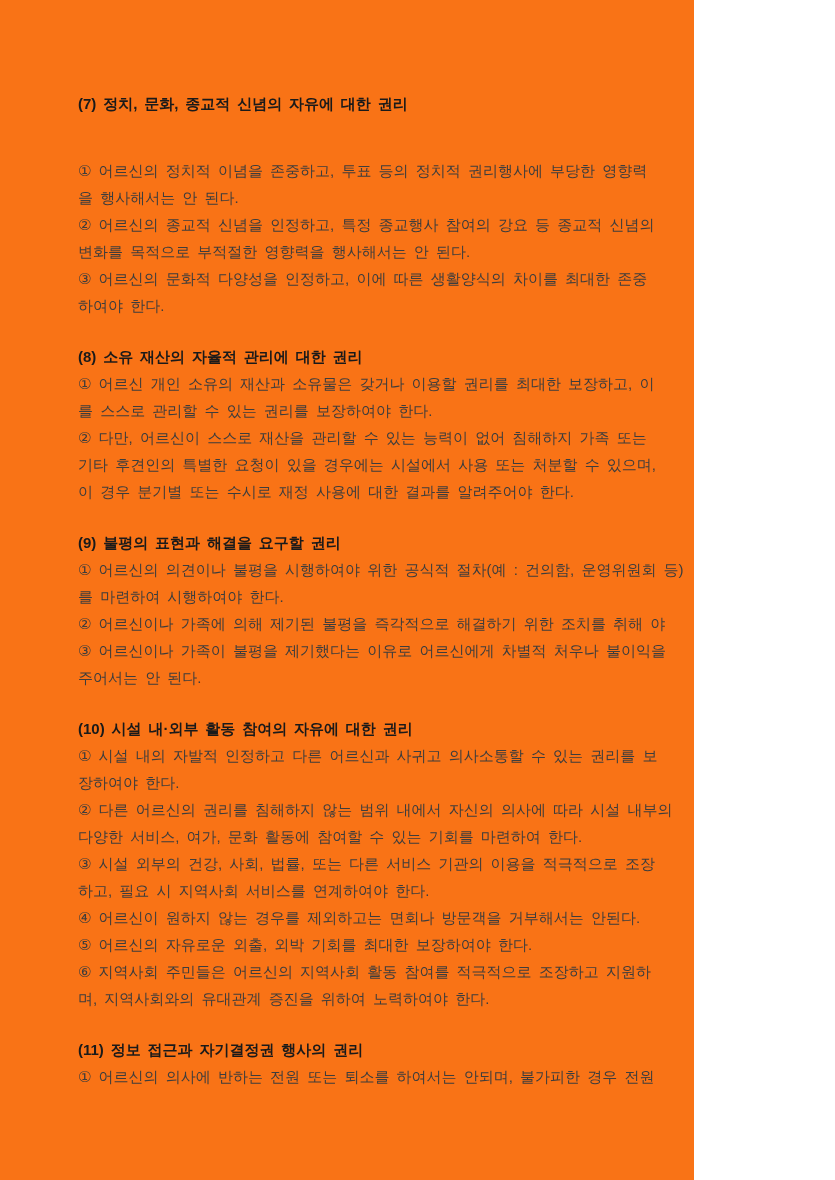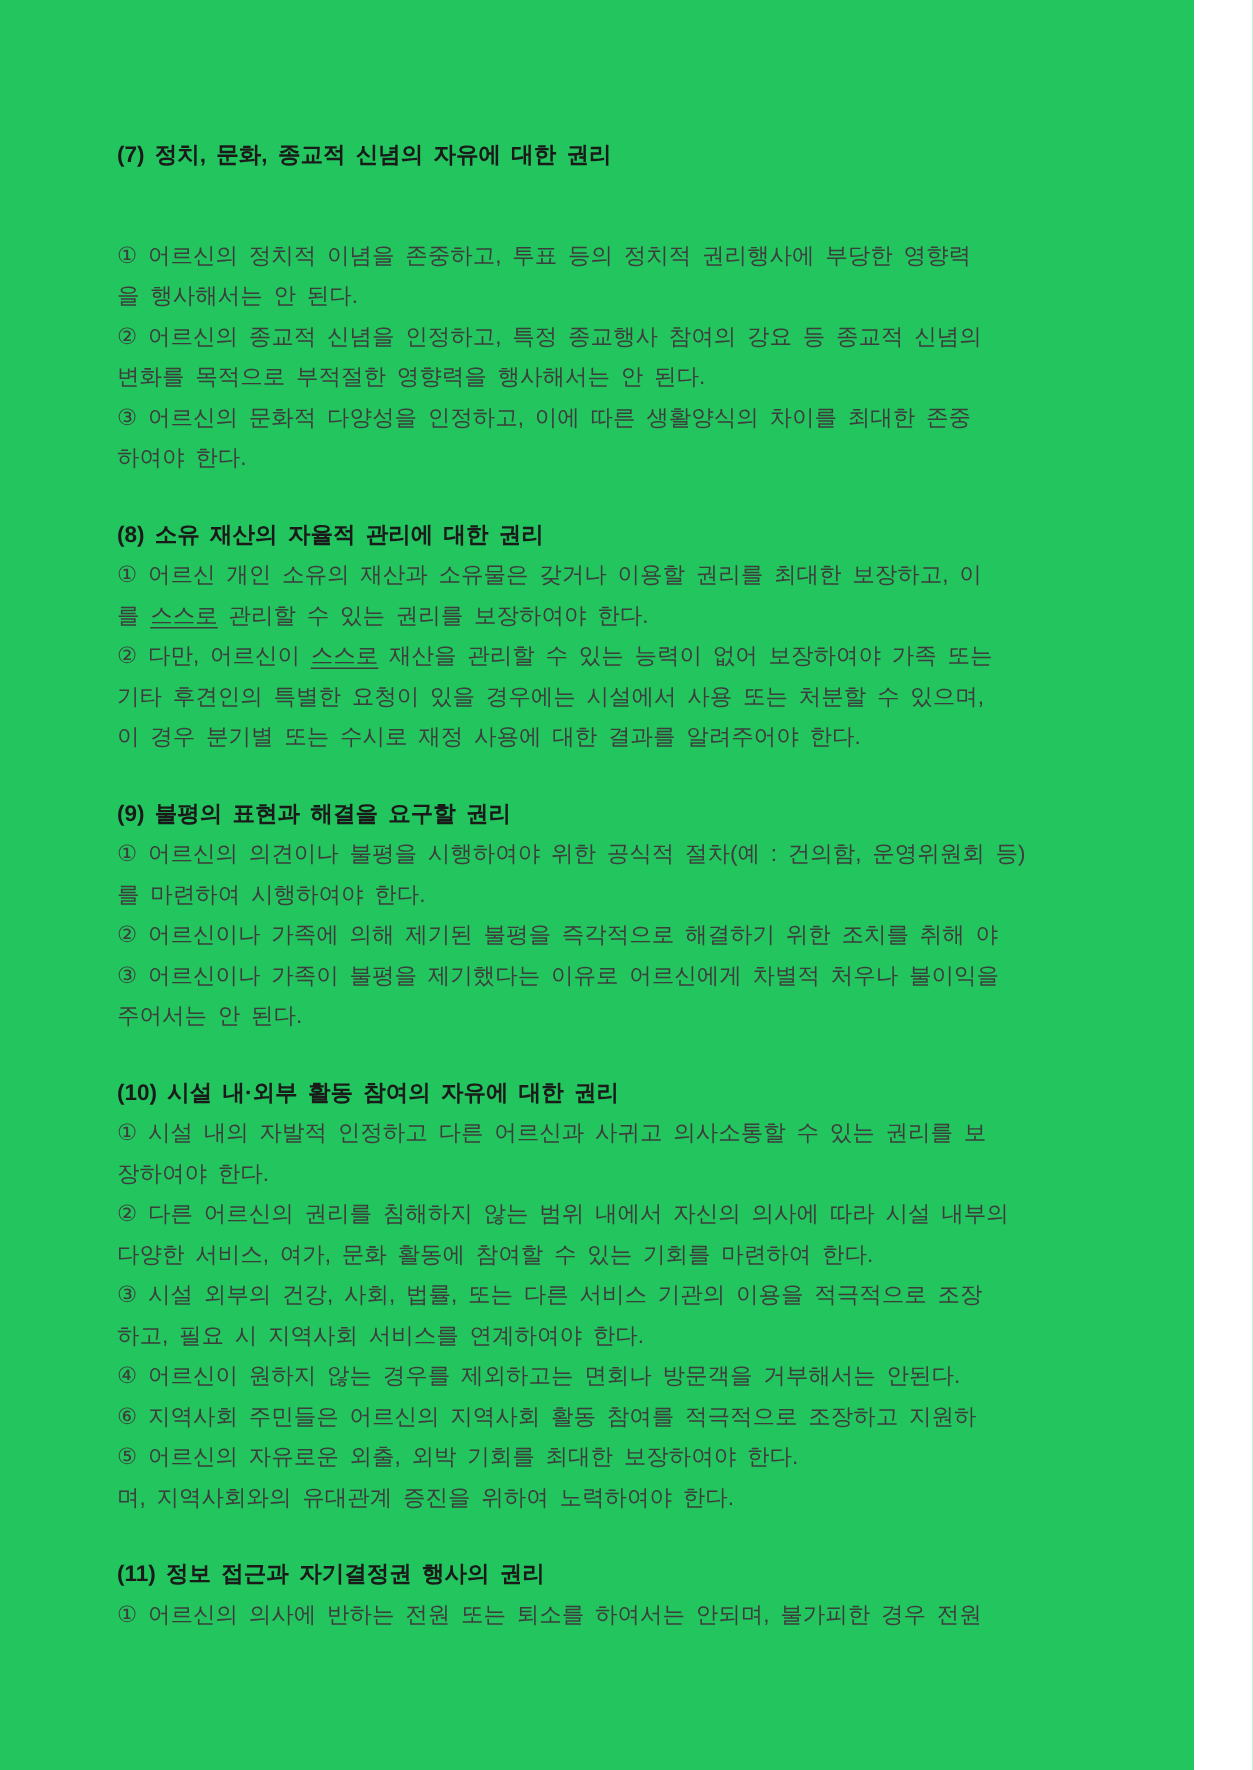--- a/index.html
+++ b/index.html
@@ -8,24 +8,24 @@
     background: #ffffff;
   }
   body {
     width: 835px;
     height: 1180px;
     overflow: hidden;
     font-family: "Liberation Sans", "DejaVu Sans", sans-serif;
   }
   .doc {
     box-sizing: border-box;
-    width: 796px;
+    width: 694px;
     height: 1180px;
     padding: 90px 56px 0 78px;
-    background: #22c55e;
+    background: #f97316;
   }
   .section {
     margin: 0 0 24px 0;
   }
   .section:last-child {
     margin-bottom: 0;
   }
   .heading {
     font-size: 15px;
     font-weight: bold;
@@ -39,21 +39,20 @@
   }
   .line {
     font-size: 15px;
     font-weight: normal;
     color: #3d3d3d;
     line-height: 27px;
     word-spacing: 0.2em;
     white-space: nowrap;
   }
   .u {
-    text-decoration: underline;
     text-underline-offset: 3px;
   }
 </style>
 </head>
 <body>
 
 <div class="doc">
 
   <div class="section">
     <div class="heading gap-after">(7) 정치, 문화, 종교적 신념의 자유에 대한 권리</div>
@@ -62,21 +61,21 @@
     <div class="line">② 어르신의 종교적 신념을 인정하고, 특정 종교행사 참여의 강요 등 종교적 신념의</div>
     <div class="line">변화를 목적으로 부적절한 영향력을 행사해서는 안 된다.</div>
     <div class="line">③ 어르신의 문화적 다양성을 인정하고, 이에 따른 생활양식의 차이를 최대한 존중</div>
     <div class="line">하여야 한다.</div>
   </div>
 
   <div class="section">
     <div class="heading">(8) 소유 재산의 자율적 관리에 대한 권리</div>
     <div class="line">① 어르신 개인 소유의 재산과 소유물은 갖거나 이용할 권리를 최대한 보장하고, 이</div>
     <div class="line"><span>를 </span><span class="u">스스로</span><span> 관리할 수 있는 권리를 보장하여야 한다.</span></div>
-    <div class="line"><span>② 다만, 어르신이 </span><span class="u">스스로</span><span> 재산을 관리할 수 있는 능력이 없어 보장하여야 가족 또는</span></div>
+    <div class="line"><span>② 다만, 어르신이 </span><span class="u">스스로</span><span> 재산을 관리할 수 있는 능력이 없어 침해하지 가족 또는</span></div>
     <div class="line">기타 후견인의 특별한 요청이 있을 경우에는 시설에서 사용 또는 처분할 수 있으며,</div>
     <div class="line">이 경우 분기별 또는 수시로 재정 사용에 대한 결과를 알려주어야 한다.</div>
   </div>
 
   <div class="section">
     <div class="heading">(9) 불평의 표현과 해결을 요구할 권리</div>
     <div class="line">① 어르신의 의견이나 불평을 시행하여야 위한 공식적 절차(예 : 건의함, 운영위원회 등)</div>
     <div class="line">를 마련하여 시행하여야 한다.</div>
     <div class="line">② 어르신이나 가족에 의해 제기된 불평을 즉각적으로 해결하기 위한 조치를 취해 야</div>
     <div class="line">③ 어르신이나 가족이 불평을 제기했다는 이유로 어르신에게 차별적 처우나 불이익을</div>
@@ -85,22 +84,22 @@
 
   <div class="section">
     <div class="heading">(10) 시설 내·외부 활동 참여의 자유에 대한 권리</div>
     <div class="line">① 시설 내의 자발적 인정하고 다른 어르신과 사귀고 의사소통할 수 있는 권리를 보</div>
     <div class="line">장하여야 한다.</div>
     <div class="line">② 다른 어르신의 권리를 침해하지 않는 범위 내에서 자신의 의사에 따라 시설 내부의</div>
     <div class="line">다양한 서비스, 여가, 문화 활동에 참여할 수 있는 기회를 마련하여 한다.</div>
     <div class="line">③ 시설 외부의 건강, 사회, 법률, 또는 다른 서비스 기관의 이용을 적극적으로 조장</div>
     <div class="line">하고, 필요 시 지역사회 서비스를 연계하여야 한다.</div>
     <div class="line">④ 어르신이 원하지 않는 경우를 제외하고는 면회나 방문객을 거부해서는 안된다.</div>
+    <div class="line">⑤ 어르신의 자유로운 외출, 외박 기회를 최대한 보장하여야 한다.</div>
     <div class="line">⑥ 지역사회 주민들은 어르신의 지역사회 활동 참여를 적극적으로 조장하고 지원하</div>
-    <div class="line">⑤ 어르신의 자유로운 외출, 외박 기회를 최대한 보장하여야 한다.</div>
     <div class="line">며, 지역사회와의 유대관계 증진을 위하여 노력하여야 한다.</div>
   </div>
 
   <div class="section">
     <div class="heading">(11) 정보 접근과 자기결정권 행사의 권리</div>
     <div class="line">① 어르신의 의사에 반하는 전원 또는 퇴소를 하여서는 안되며, 불가피한 경우 전원</div>
   </div>
 
 </div>
 

